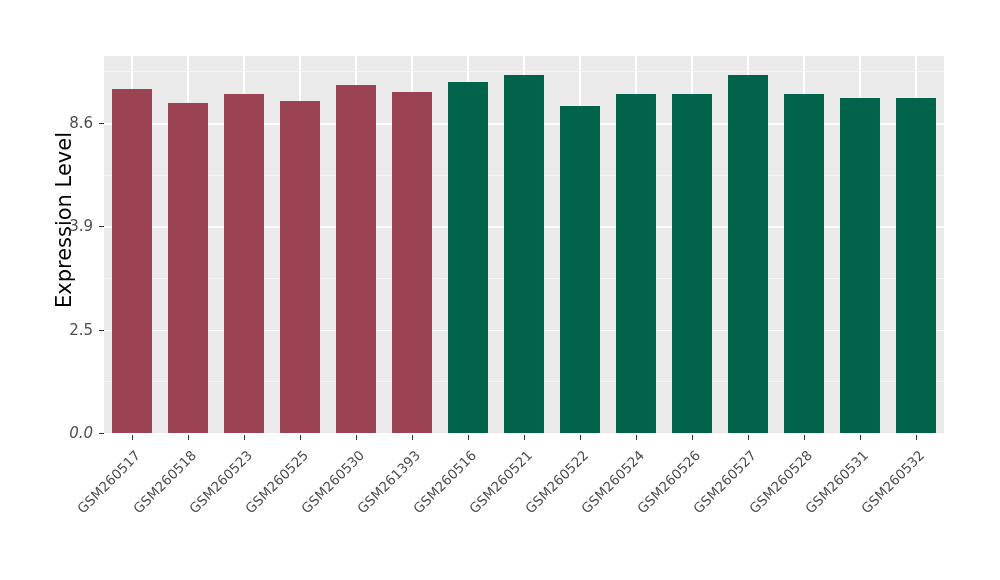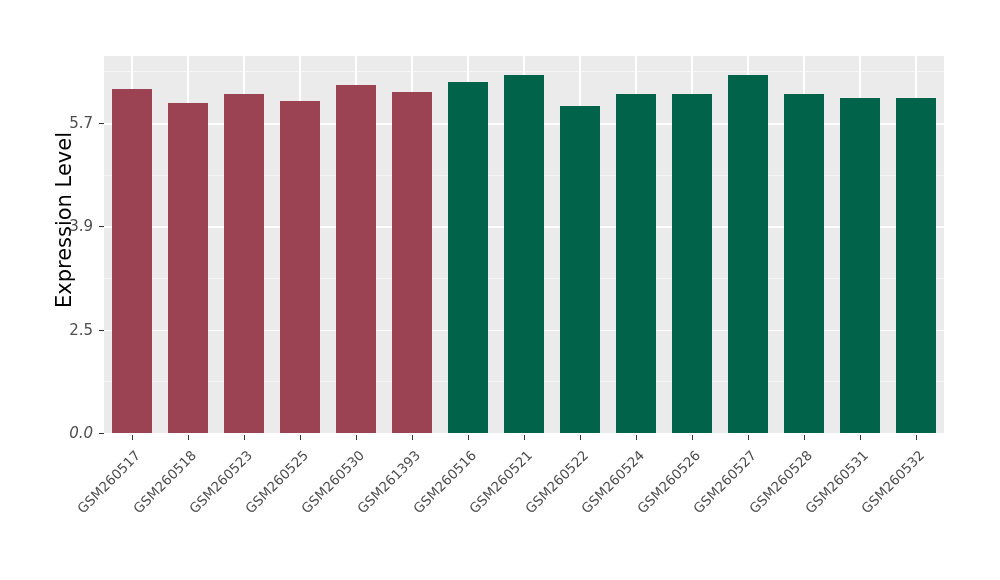--- a/index.html
+++ b/index.html
@@ -83,21 +83,21 @@
   <div class="y-axis-title">Expression Level</div>
 
   <div id="y-axis">
       <div class="y-tick-mark" style="top: 433px;"></div>
       <div class="y-tick-label" style="top: 433px; font-style: italic;">0.0</div>
       <div class="y-tick-mark" style="top: 329.667px;"></div>
       <div class="y-tick-label" style="top: 329.667px; text-align: right;">2.5</div>
       <div class="y-tick-mark" style="top: 226.333px;"></div>
       <div class="y-tick-label" style="top: 226.333px;">3.9</div>
       <div class="y-tick-mark" style="top: 123px;"></div>
-      <div class="y-tick-label" style="top: 123px;">5.7</div>
+      <div class="y-tick-label" style="top: 123px;">8.6</div>
     </div>
 
   <div id="panel">
     <div id="gridlines">
         <div class="grid-minor-h" style="top: 325.333px;"></div>
         <div class="grid-minor-h" style="top: 222px;"></div>
         <div class="grid-minor-h" style="top: 118.667px;"></div>
         <div class="grid-minor-h" style="top: 15.3333px;"></div>
         <div class="grid-major-h" style="top: 377px;"></div>
         <div class="grid-major-h" style="top: 273.667px;"></div>

